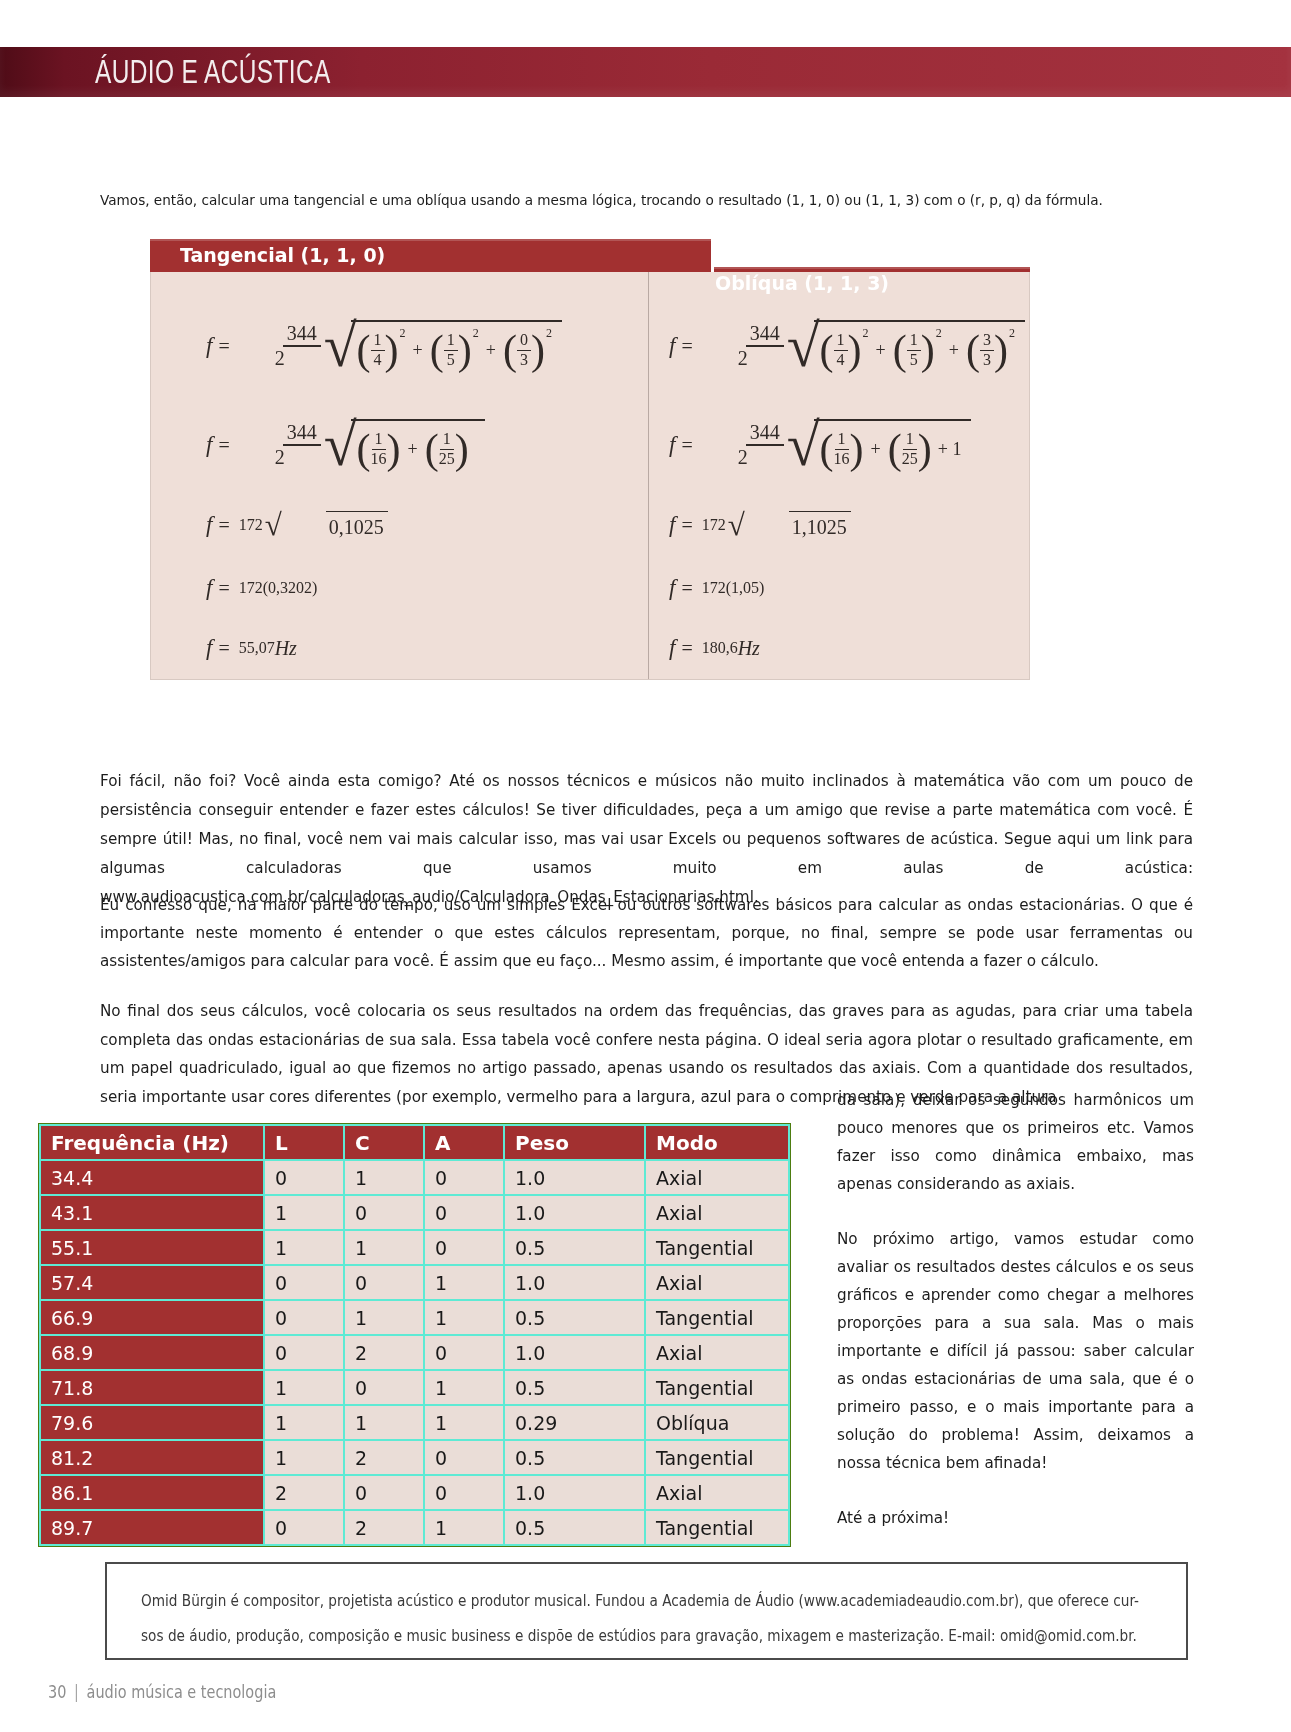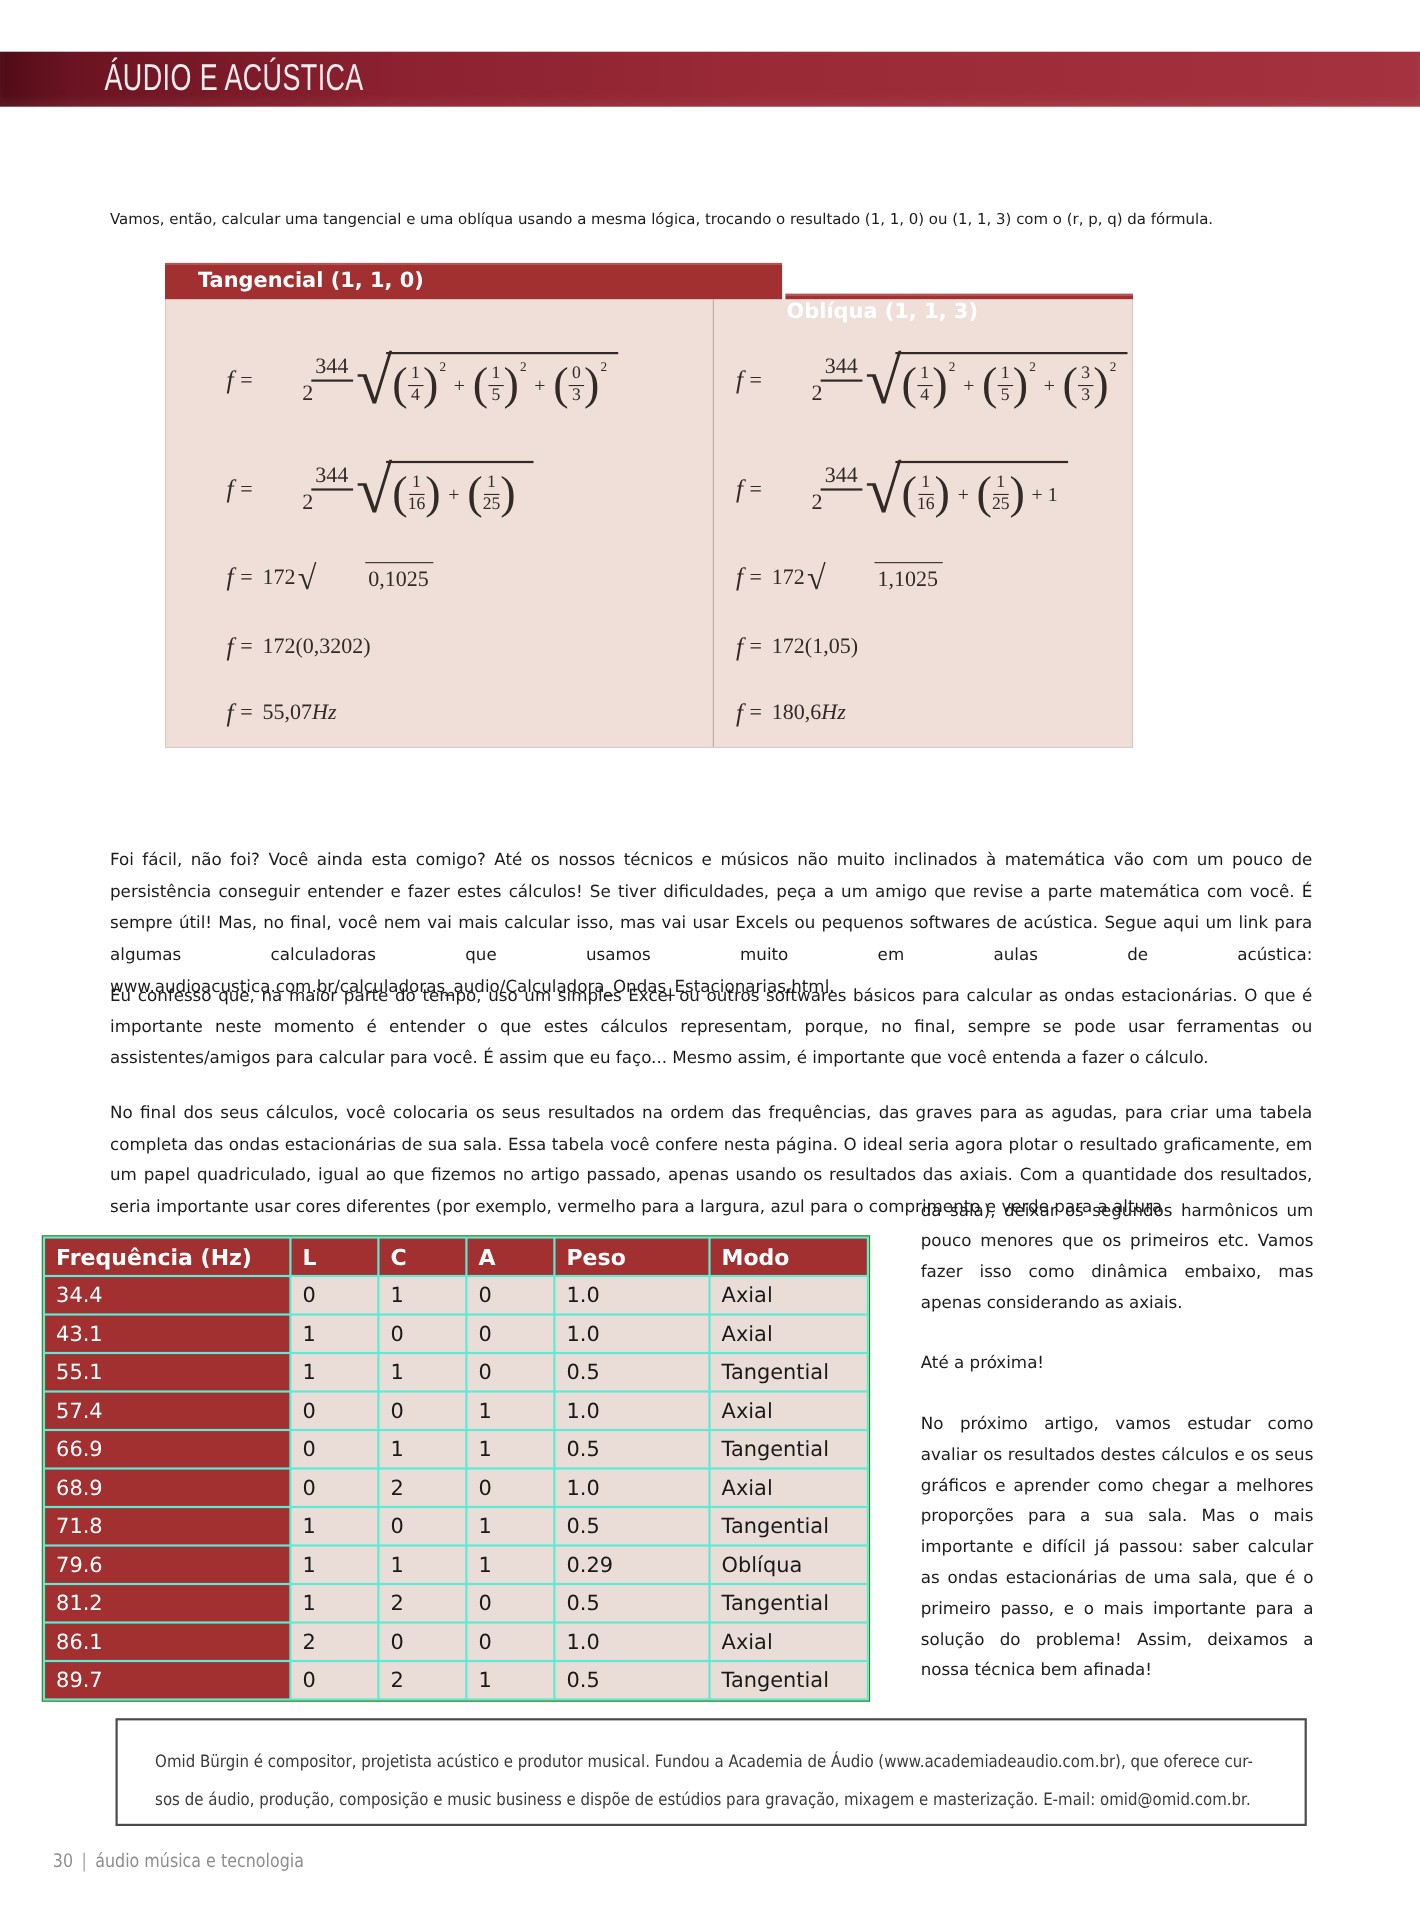--- a/index.html
+++ b/index.html
@@ -42,21 +42,21 @@
   .frac{display:inline-flex;flex-direction:column;align-items:center;font-size:16px;line-height:1.15;}
   .frac .fn{border-bottom:1.5px solid #312a27;padding:0 3px;}
   .sqrt{display:inline-flex;align-items:flex-start;}
   .rsym{font-size:60px;line-height:52px;margin:0 -6px 0 0;font-weight:400;}
   .rad{border-top:2px solid #312a27;display:inline-flex;align-items:center;padding:7px 10px 0 6px;}
   .pf{display:inline-flex;align-items:center;}
   .paren{font-size:42px;font-weight:400;line-height:1;}
   .sup{font-size:12px;align-self:flex-start;margin-top:-3px;margin-left:1px;min-width:6px;}
   .plus{font-size:18px;margin:0 7px;}
   .tail{font-size:18px;margin-left:6px;}
-  .fnum{font-size:20px;}
+  .fnum{font-size:16px;}
   .sqrts{display:inline-flex;align-items:flex-start;margin-left:2px;}
   .rsym2{font-size:31px;line-height:27px;margin-right:-4px;}
   .rads{border-top:1.5px solid #312a27;padding:4px 4px 0 3px;font-size:20px;margin-left:48px;}
 
   
   .para{position:absolute;left:100px;width:1093px;font-size:15.2px;line-height:29px;
         text-align:justify;color:#1c1c1c;}
   .p1{top:752px;}
   .p2{top:876px;line-height:28px;}
   .p3{top:982px;line-height:28.5px;}
@@ -299,22 +299,22 @@
 
     </div>
   </div>
 
   <p class="para p1">Foi fácil, não foi? Você ainda esta comigo? Até os nossos técnicos e músicos não muito inclinados à matemática vão com um pouco de persistência conseguir entender e fazer estes cálculos! Se tiver dificuldades, peça a um amigo que revise a parte matemática com você. É sempre útil! Mas, no final, você nem vai mais calcular isso, mas vai usar Excels ou pequenos softwares de acústica. Segue aqui um link para algumas calculadoras que usamos muito em aulas de acústica: www.audioacustica.com.br/calculadoras_audio/Calculadora_Ondas_Estacionarias.html.</p>
   <p class="para p2">Eu confesso que, na maior parte do tempo, uso um simples Excel ou outros softwares básicos para calcular as ondas estacionárias. O que é importante neste momento é entender o que estes cálculos representam, porque, no final, sempre se pode usar ferramentas ou assistentes/amigos para calcular para você. É assim que eu faço... Mesmo assim, é importante que você entenda a fazer o cálculo.</p>
   <p class="para p3">No final dos seus cálculos, você colocaria os seus resultados na ordem das frequências, das graves para as agudas, para criar uma tabela completa das ondas estacionárias de sua sala. Essa tabela você confere nesta página. O ideal seria agora plotar o resultado graficamente, em um papel quadriculado, igual ao que fizemos no artigo passado, apenas usando os resultados das axiais. Com a quantidade dos resultados, seria importante usar cores diferentes (por exemplo, vermelho para a largura, azul para o comprimento e verde para a altura</p>
 
   <div class="rightcol">
     <p>da sala), deixar os segundos harmônicos um pouco menores que os primeiros etc. Vamos fazer isso como dinâmica embaixo, mas apenas considerando as axiais.</p>
+    <p>No próximo artigo, vamos estudar como avaliar os resultados destes cálculos e os seus gráficos e aprender como chegar a melhores proporções para a sua sala. Mas o mais importante e difícil já passou: saber calcular as ondas estacionárias de uma sala, que é o primeiro passo, e o mais importante para a solução do problema! Assim, deixamos a nossa técnica bem afinada!</p>
     <p>Até a próxima!</p>
-    <p>No próximo artigo, vamos estudar como avaliar os resultados destes cálculos e os seus gráficos e aprender como chegar a melhores proporções para a sua sala. Mas o mais importante e difícil já passou: saber calcular as ondas estacionárias de uma sala, que é o primeiro passo, e o mais importante para a solução do problema! Assim, deixamos a nossa técnica bem afinada!</p>
   </div>
 
   <table class="dt">
     <tbody>
         <tr>
       <th class="col-freq">Frequência (Hz)</th>
       <th class="col-l">L</th>
       <th class="col-c">C</th>
       <th class="col-a">A</th>
       <th class="col-peso">Peso</th>

